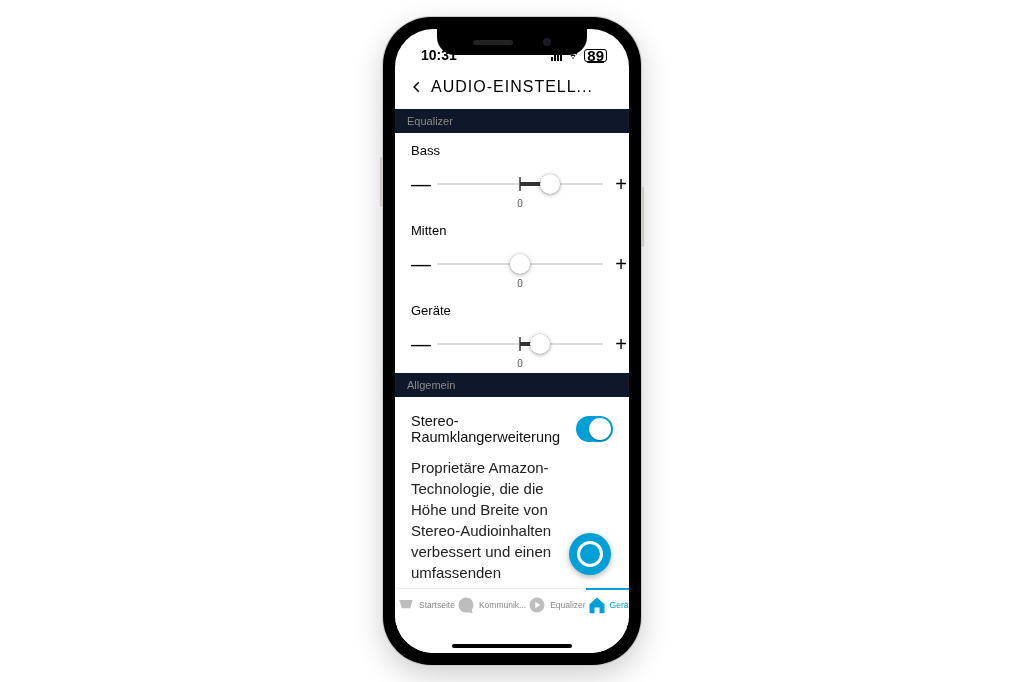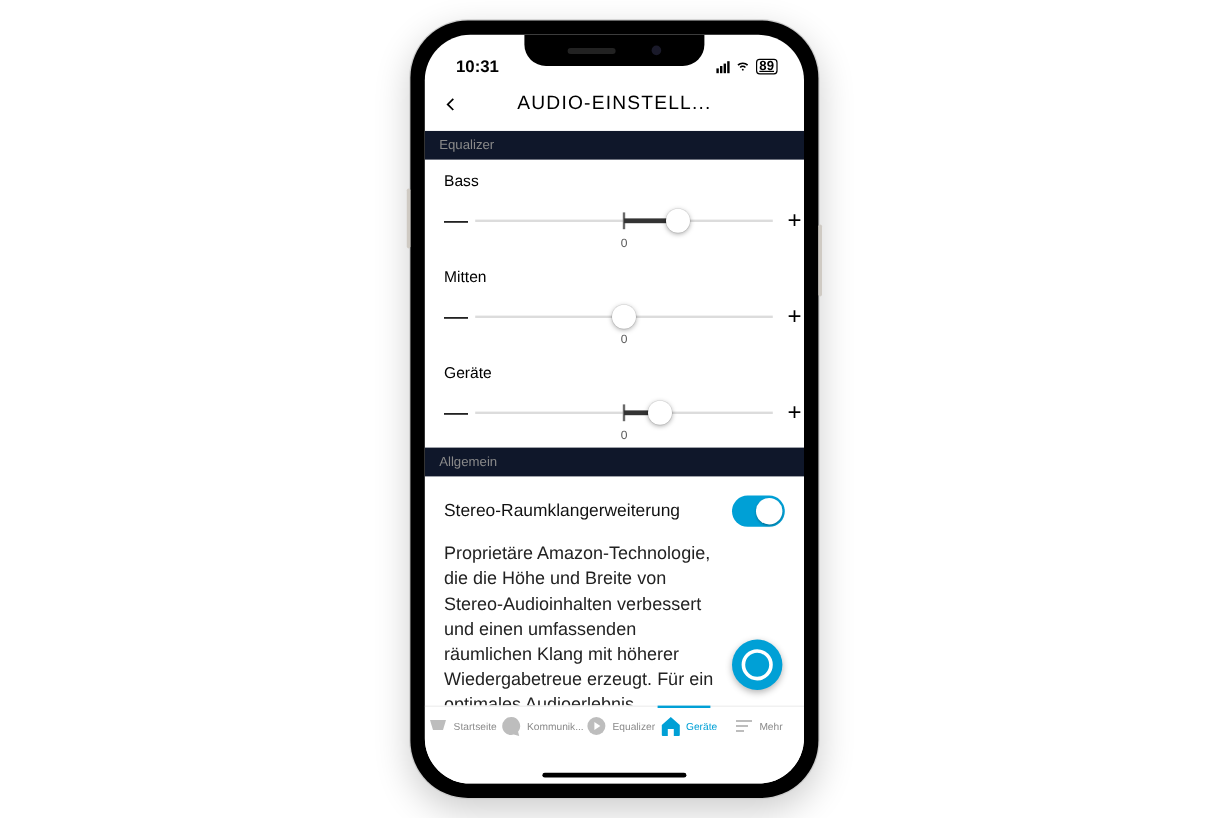--- a/index.html
+++ b/index.html
@@ -9,21 +9,21 @@
     height: 682px;
     background: #ffffff;
     font-family: -apple-system, "Helvetica Neue", Arial, sans-serif;
     display: flex;
     align-items: center;
     justify-content: center;
   }
 
   
   .phone {
-    width: 340px;
+    width: 258px;
     height: 648px;
     border-radius: 48px;
     background: #000;
     padding: 12px;
     box-sizing: border-box;
     position: relative;
     box-shadow: 0 0 0 1px #ccc, 0 10px 30px rgba(0,0,0,0.2);
   }
   .phone::before, .phone::after {
     
@@ -74,21 +74,21 @@
     color: #000;
   }
   .status .right { display:flex; align-items:center; gap:4px; font-size:11px; }
   .sigbars { display:flex; align-items:flex-end; gap:1px; }
   .sigbars span { width:2px; background:#000; display:block; }
   .sigbars span:nth-child(1){height:4px} .sigbars span:nth-child(2){height:6px}
   .sigbars span:nth-child(3){height:8px} .sigbars span:nth-child(4){height:10px}
   .wifi { font-size:12px; }
   .batt {
     border:1px solid #000; border-radius:3px; padding:0 2px;
-    font-size:11px; font-weight:700; line-height:11px;text-decoration:underline;
+    font-size:15px; font-weight:700; line-height:11px;text-decoration:underline;
   }
 
   
   .header {
     flex: 0 0 44px;
     display:flex; align-items:center; justify-content:center;
     position:relative;
     font-weight:400;
     letter-spacing:1px;
     font-size:16px;

